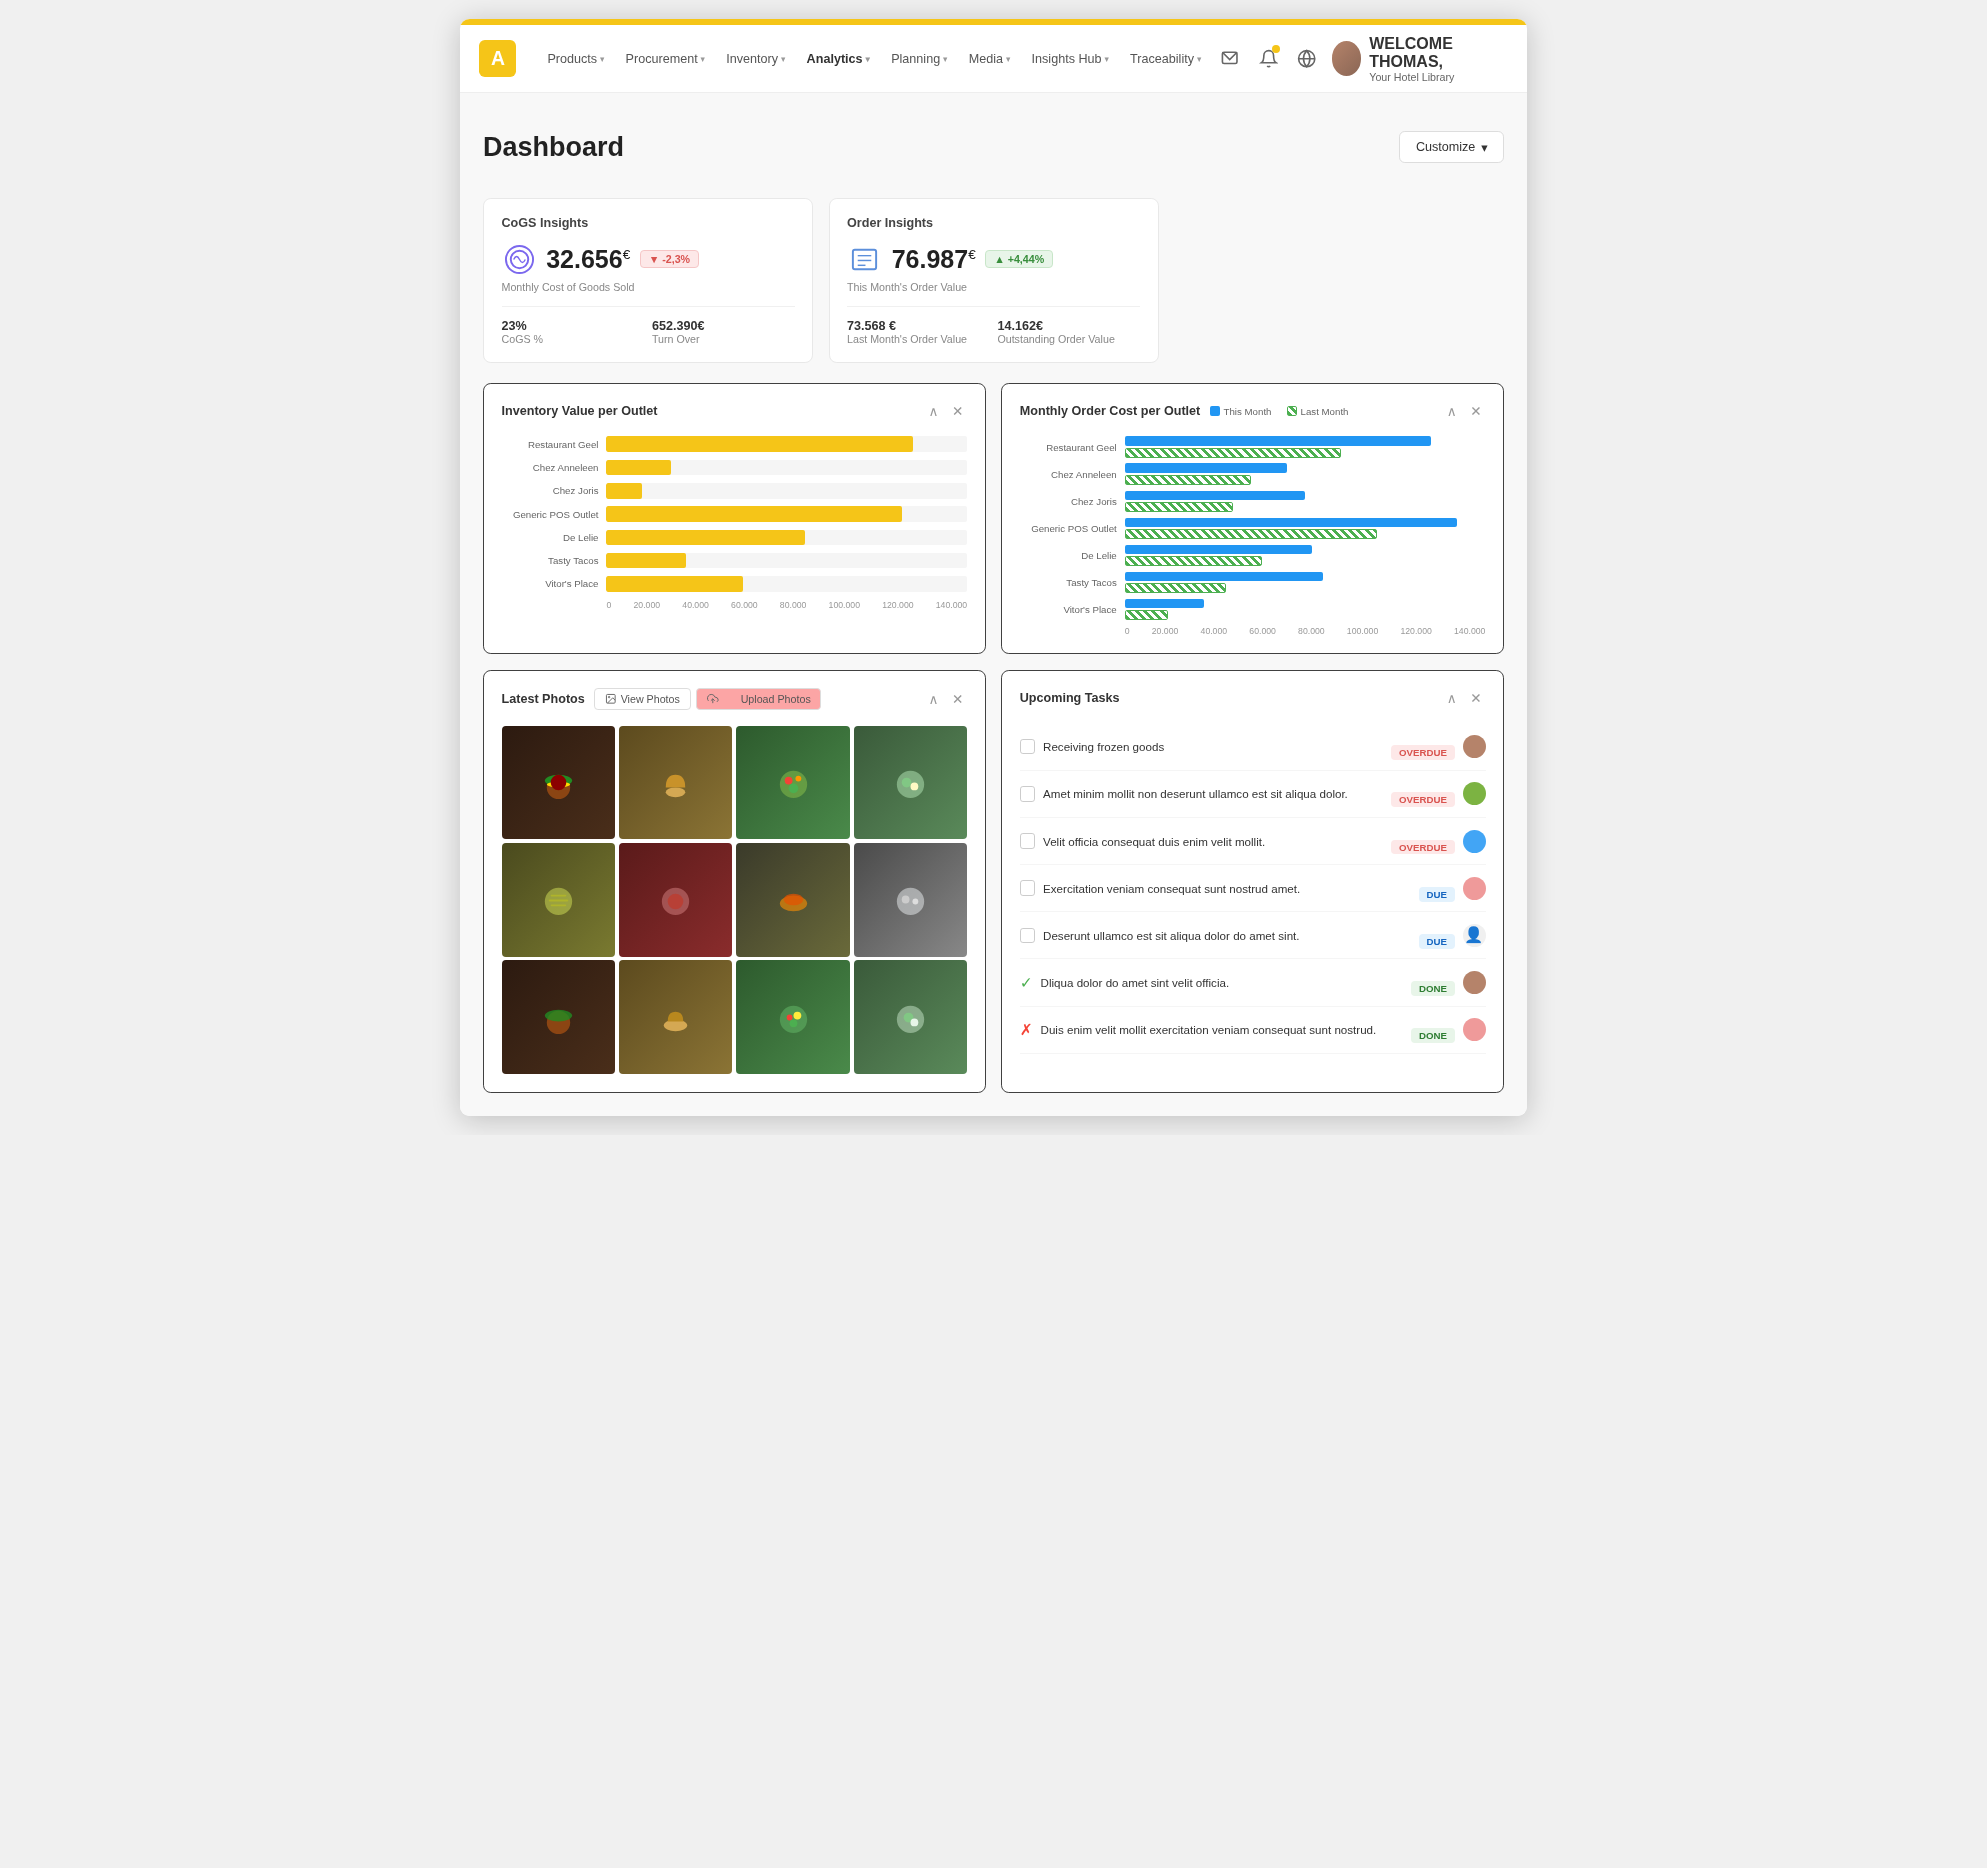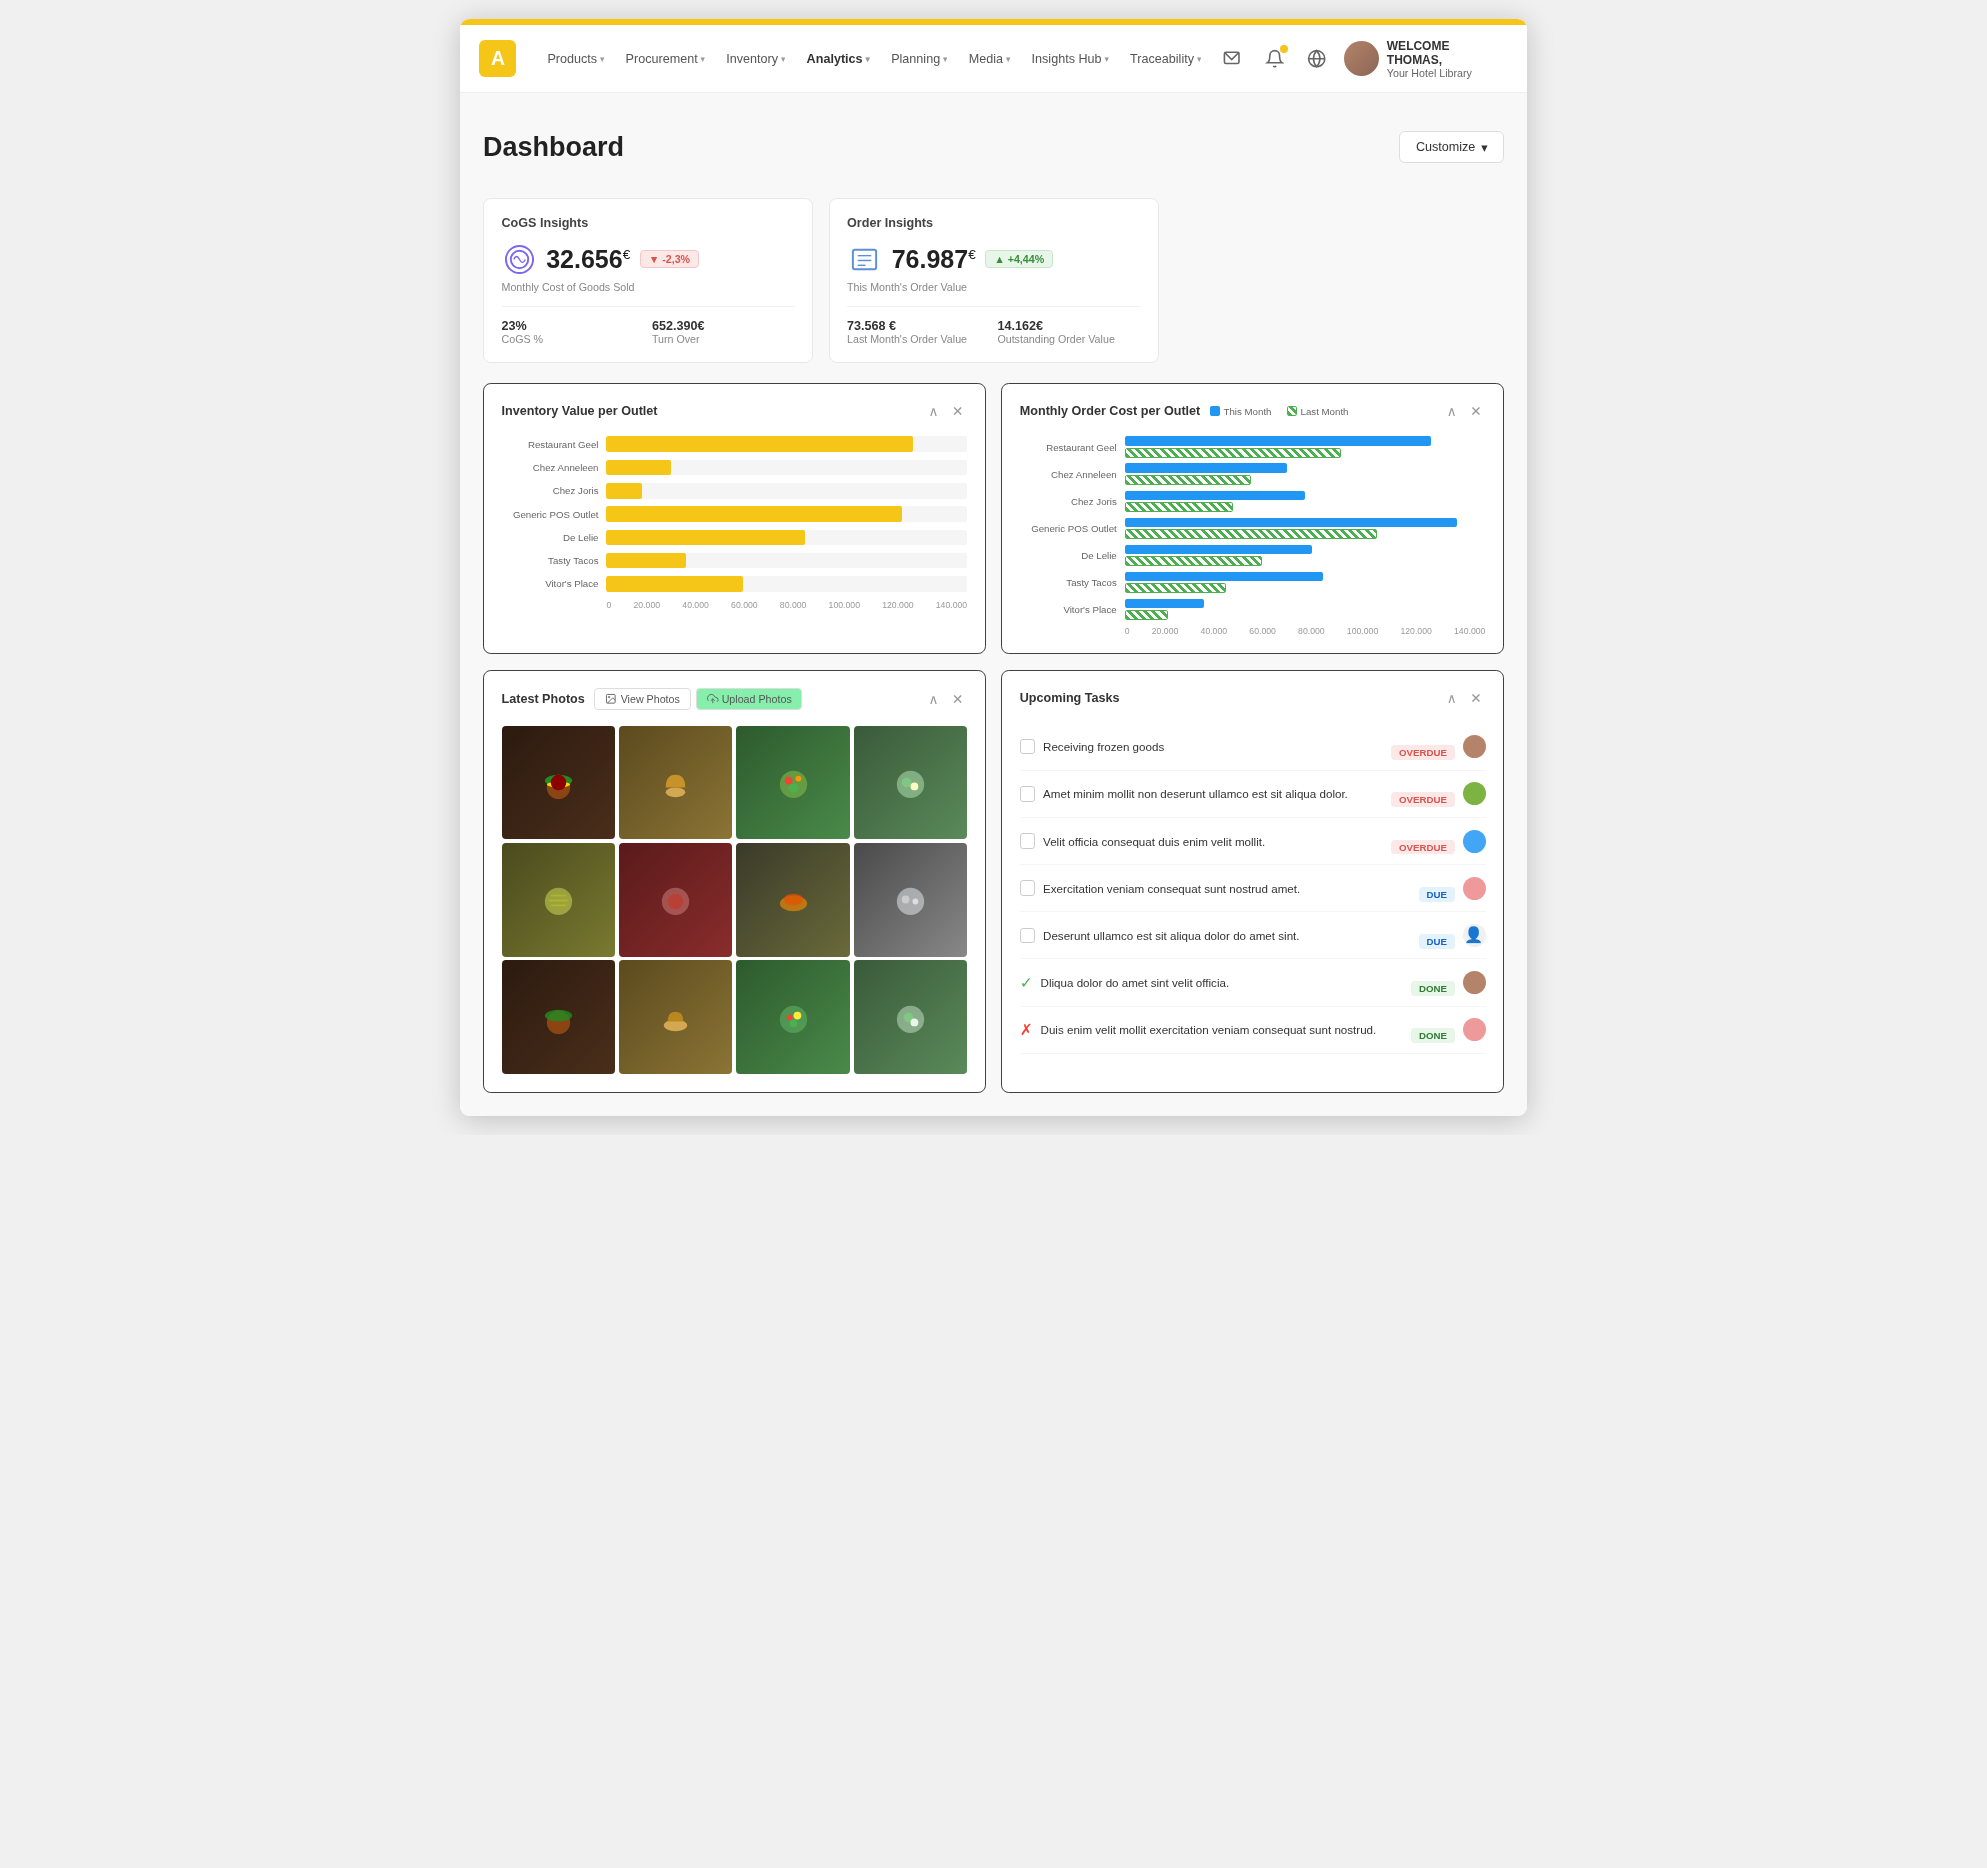--- a/index.html
+++ b/index.html
@@ -14,21 +14,21 @@
     .nav-logo-text { color: white; font-weight: 900; font-size: 19.4px; }
     .nav-items { display: flex; align-items: center; gap: 1.9px; flex: 1; }
     .nav-item { display: flex; align-items: center; gap: 2.9px; padding: 5.8px 9.7px; border-radius: 3.9px; cursor: pointer; font-size: 12.6px; color: #555; white-space: nowrap; }
     .nav-item.active { font-weight: 600; color: #333; }
     .nav-item .chevron { font-size: 8.7px; color: #999; }
     .nav-right { display: flex; align-items: center; gap: 11.6px; }
     .nav-icon { width: 31px; height: 31px; display: flex; align-items: center; justify-content: center; cursor: pointer; color: #666; font-size: 15.5px; }
     .user-info { display: flex; align-items: center; gap: 7.8px; }
     .user-avatar-img { width: 35px; height: 35px; border-radius: 50%; background: linear-gradient(135deg, #b5836a, #8a6655); }
     .user-text { font-size: 10.7px; color: #666; }
-    .user-text strong { display: block; font-size: 12px; color: #333; }
+    .user-text strong { display: block; font-size: 16px; color: #333; }
 
     .main-content { padding: 23px; background: #f8f8f8; min-height: 776px; }
     .page-title { font-size: 27px; font-weight: 600; color: #222; padding: 15.5px 0; }
     .customize-btn { display: flex; align-items: center; gap: 5.8px; padding: 7.8px 15.5px; border: 1px solid #ddd; border-radius: 5.8px; background: white; cursor: pointer; font-size: 12.6px; color: #333; }
     .page-header-bar { display: flex; align-items: center; justify-content: space-between; margin-bottom: 19.4px; }
 
     
     .insight-cards { display: grid; grid-template-columns: 1fr 1fr 1fr; gap: 15.5px; margin-bottom: 19.4px; }
     .card { background: white; border-radius: 7.8px; padding: 17.5px; border: 1px solid #e8e8e8; }
     .card-title { font-size: 12.6px; font-weight: 600; color: #444; margin-bottom: 11.6px; }
@@ -72,21 +72,21 @@
     .legend-dot { width: 9.7px; height: 9.7px; border-radius: 1.9px; }
     .legend-dot-blue { background: #2196F3; }
     .legend-dot-striped { background: repeating-linear-gradient(45deg, #4CAF50, #4CAF50 2.9px, #fff 2.9px, #fff 5.8px); border: 1px solid #4CAF50; }
 
     
     .photo-grid { display: grid; grid-template-columns: repeat(4, 1fr); gap: 3.9px; }
     .photo-item { aspect-ratio: 1; border-radius: 3.9px; overflow: hidden; background: #ddd; }
     .photo-burger { background: linear-gradient(135deg, #3d2b1f, #5c3d2e); }
     .photo-mushroom { background: linear-gradient(135deg, #8b6914, #c8a035); }
     .view-photos-btn { display: flex; align-items: center; gap: 3.9px; padding: 3.9px 9.7px; border: 1px solid #ddd; border-radius: 3.9px; background: white; cursor: pointer; font-size: 10.7px; color: #555; }
-    .upload-photos-btn { display: flex; align-items: center; gap: 3px; padding: 3.9px 9.7px; border: 1px solid #ddd; border-radius: 3.9px; background: #86efac; cursor: pointer; font-size: 10.7px; color: #555; }
+    .upload-photos-btn { display: flex; align-items: center; gap: 22px; padding: 3.9px 9.7px; border: 1px solid #ddd; border-radius: 3.9px; background: #fca5a5; cursor: pointer; font-size: 10.7px; color: #555; }
     .photo-actions { display: flex; gap: 5.8px; }
 
     
     .task-row { display: flex; align-items: center; padding: 9.7px 0; border-bottom: 1px solid #f5f5f5; gap: 7.8px; }
     .task-checkbox { width: 15.5px; height: 15.5px; border: 1.5px solid #ccc; border-radius: 2.9px; flex-shrink: 0; }
     .task-text { flex: 1; font-size: 11.6px; color: #333; }
     .task-badge { padding: 1.9px 7.8px; border-radius: 3.9px; font-size: 9.7px; font-weight: 600; flex-shrink: 0; margin-top: 12px; }
     .task-overdue { background: #fde8e8; color: #d9534f; }
     .task-due { background: #e3f2fd; color: #1565c0; }
     .task-done { background: #e8f5e9; color: #2e7d32; }

